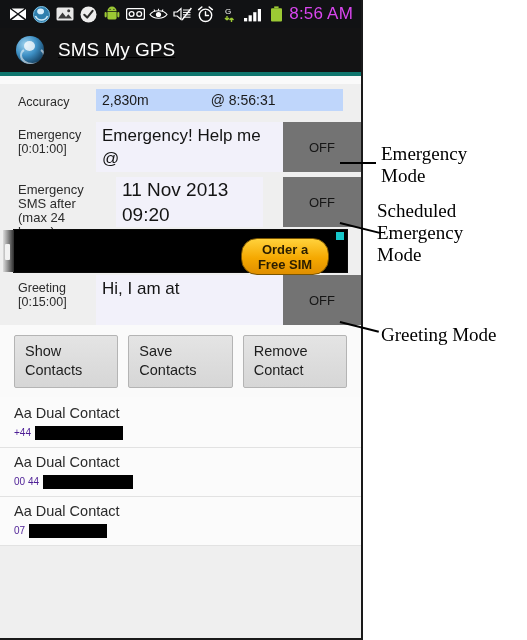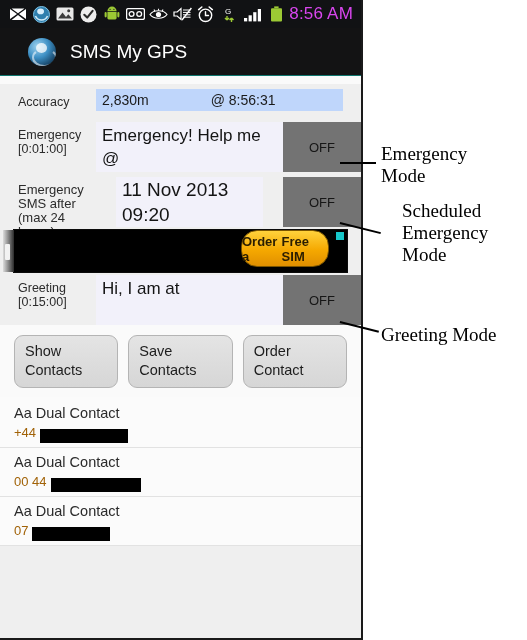--- a/index.html
+++ b/index.html
@@ -29,22 +29,23 @@
          width:22px;height:20px;margin-right:3px;}
   .sicon svg{display:block;}
   .clock{
     margin-left:auto;color:#d946ef;font-size:17px;letter-spacing:.2px;
     padding-right:2px;white-space:nowrap;
   }
 
   
   .actionbar{
     height:48px;background:#131314;display:flex;align-items:center;
-    padding-left:28px;box-sizing:border-box;
-    border-bottom:1px solid #0f766e;
+    padding-left:16px;box-sizing:border-box;
+    border-bottom:4px solid #0f766e;
+    text-decoration:underline;
   }
   .applogo{width:28px;height:28px;border-radius:50%;
     background:radial-gradient(circle at 34% 30%,#9fd3ef 0%,#3d8fc4 42%,#1d4f74 72%,#0d2436 100%);
     position:relative;overflow:hidden;flex:none;}
   .applogo:before{content:"";position:absolute;left:4px;top:10px;width:21px;height:15px;
     border-radius:50%;border:2px solid rgba(255,255,255,.55);border-top-color:transparent;}
   .applogo:after{content:"";position:absolute;left:8px;top:5px;width:11px;height:10px;
     border-radius:50%;background:rgba(255,255,255,.75);}
   .apptitle{color:#ffffff;font-size:19px;margin-left:14px;}
 
@@ -85,43 +86,43 @@
   
   .advert{
     margin:2px 13px 1px 13px;height:44px;background:#000000;
     position:relative;border:1px solid #0b0b0b;box-sizing:border-box;
   }
   .advert .lcap{position:absolute;left:-11px;top:0;width:11px;height:100%;
     background:linear-gradient(90deg,#dcdcdc 0%,#8f8f8f 45%,#2a2a2a 100%);}
   .advert .pin{position:absolute;left:-9px;top:14px;width:5px;height:16px;
     background:#f2f2f2;border-radius:1px;}
   .simbtn{
-    position:absolute;right:18px;top:0;width:86px;height:35px;border-radius:16px;
+    position:absolute;right:18px;top:8px;width:86px;height:35px;border-radius:16px;
     background:linear-gradient(180deg,#ffd23c 0%,#f5a800 55%,#e08f00 100%);
     border:1px solid #7a5400;
-    display:flex;flex-direction:row;align-items:center;justify-content:center;
+    display:flex;flex-direction:column;align-items:center;justify-content:center;
     line-height:15px;
   }
   .simbtn span{font-size:13px;font-weight:bold;color:#2a1d00;}
   .advert .teal{position:absolute;right:3px;top:2px;width:8px;height:8px;background:#16c6c9;}
 
   
   .btnrow{display:flex;gap:10px;padding:10px 14px 9px 14px;background:#fafafa;}
   .gbtn{
     flex:1;background:linear-gradient(180deg,#e4e4e4 0%,#d6d6d6 100%);
-    border:1px solid #b4b4b4;border-radius:9px;
+    border:1px solid #b4b4b4;border-radius:2px;
     font-size:14.5px;line-height:19px;color:#1d1d1d;
     padding:6px 0 7px 10px;box-sizing:border-box;text-align:left;
   }
 
   
   .contacts{background:#fbfbfb;padding-top:2px;}
   .citem{padding:5px 0 4px 14px;border-bottom:1px solid #e2e2e2;}
   .cname{font-size:14.5px;color:#2a2a2a;line-height:19px;}
-  .cnum{font-size:13px;color:#a16207;line-height:20px;display:flex;align-items:flex-end;}
+  .cnum{font-size:10px;color:#4c1d95;line-height:20px;display:flex;align-items:center;}
   .redact{display:inline-block;height:14px;background:#000000;margin-left:4px;}
 
   
   .ann{
     position:absolute;font-family:"Liberation Serif",serif;
     font-size:19px;line-height:22px;color:#000000;
   }
   .leader{position:absolute;background:#000;}
 </style>
 </head>
@@ -289,21 +290,21 @@
       <div class="btnrow">
         <div class="gbtn">
           <div>Show</div>
           <div>Contacts</div>
         </div>
         <div class="gbtn">
           <div>Save</div>
           <div>Contacts</div>
         </div>
         <div class="gbtn">
-          <div>Order</div>
+          <div>Remove</div>
           <div>Contact</div>
         </div>
       </div>
 
       <div class="contacts" id="contacts">
           <div class="citem">
             <div class="cname">Aa Dual Contact</div>
             <div class="cnum">
               <span>+44</span>
               <span class="redact" style="width: 88px;"></span>
@@ -328,21 +329,21 @@
     </div>
   </div>
 
   <div class="leader" style="left:340px;top:162px;width:36px;height:1.5px;"></div>
   <div class="ann" style="left:381px;top:143px;">
     <div>Emergency</div>
     <div>Mode</div>
   </div>
 
   <div class="leader" style="left:340px;top:222px;width:42px;height:1.5px;transform:rotate(14deg);transform-origin:left center;"></div>
-  <div class="ann" style="left:402px;top:200px;">
+  <div class="ann" style="left:377px;top:200px;">
     <div>Scheduled</div>
     <div>Emergency</div>
     <div>Mode</div>
   </div>
 
   <div class="leader" style="left:340px;top:321px;width:40px;height:1.5px;transform:rotate(14deg);transform-origin:left center;"></div>
   <div class="ann" style="left:381px;top:324px;">
     <div>Greeting Mode</div>
   </div>
 

